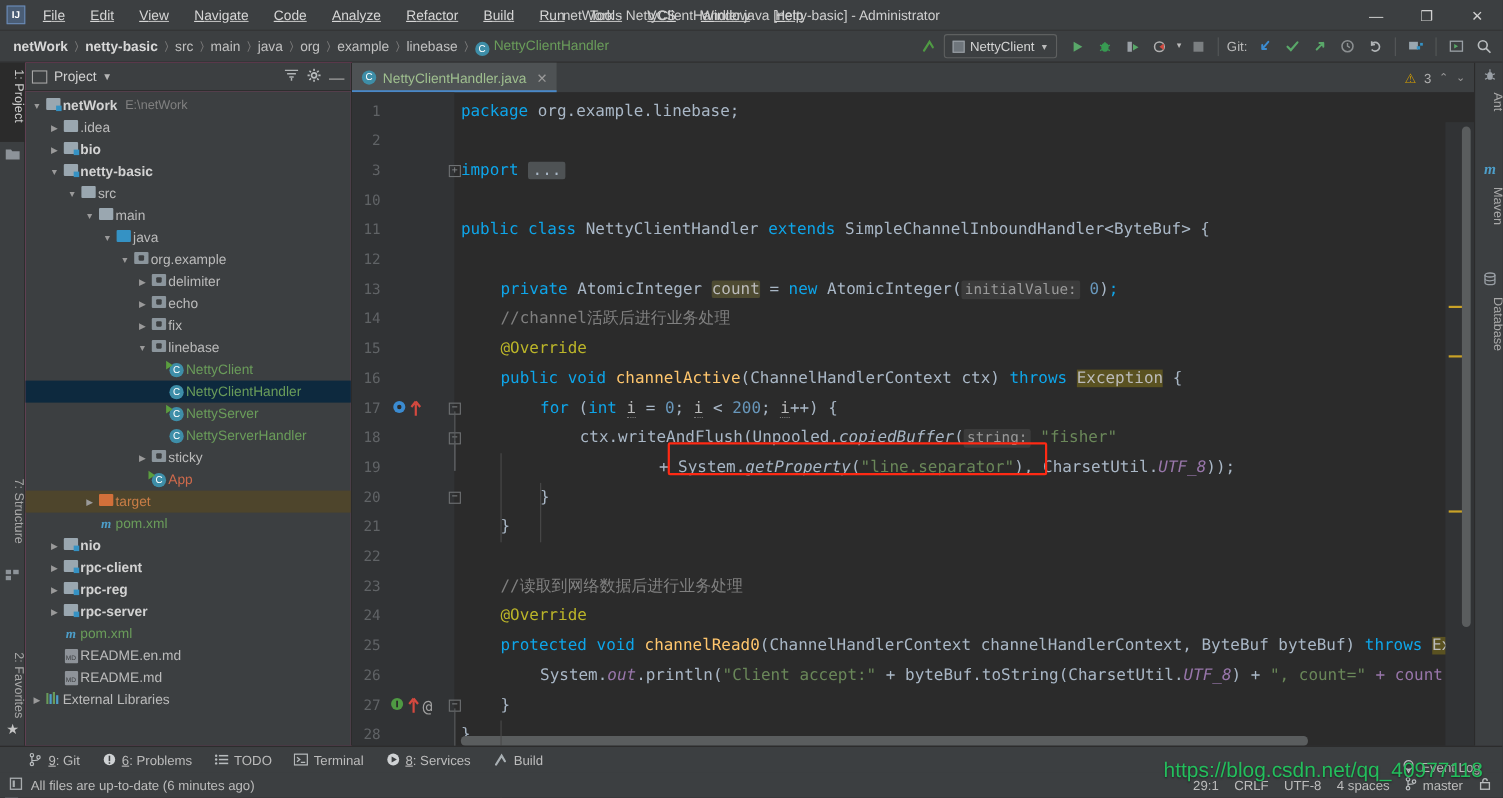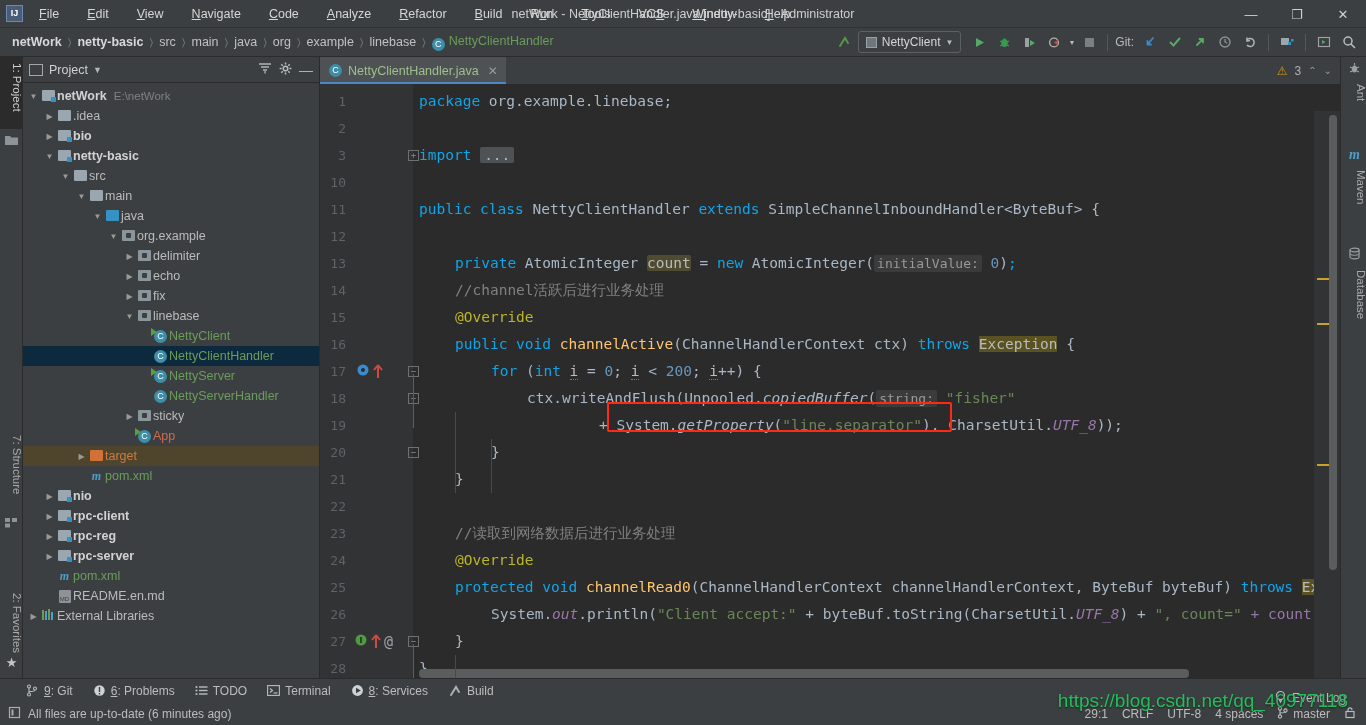--- a/index.html
+++ b/index.html
@@ -17,21 +17,21 @@
     position: absolute; left: 0; top: 0; width: 1366px; height: 28px;
     background: #3c3f41; display: flex; align-items: center;
     border-bottom: 1px solid #323232;
   }
   .ij-logo {
     width: 17px; height: 17px; margin-left: 6px; margin-right: 8px;
     border: 1px solid #6a8ab5; background: #4a5d75; color: #ffffff;
     font-size: 9px; font-weight: bold; line-height: 15px; text-align: center;
     font-family: "Liberation Sans", sans-serif;
   }
-  .menubar { display: flex; align-items: flex-end; gap: 12px; }
+  .menubar { display: flex; align-items: flex-end; gap: 7px; text-decoration: underline; }
   .menu-item {
     font-size: 12.5px; color: #d6d6d6; padding: 4px 8px; cursor: default;
     white-space: nowrap;
   }
   .menu-item u { text-decoration: underline; }
   .win-title {
     position: absolute; left: 0; right: 0; top: 0; height: 28px;
     line-height: 28px; text-align: center; font-size: 12.5px; color: #cfcfcf;
     pointer-events: none;
   }
@@ -574,20 +574,25 @@
         </div>
         <div class="trow" style="padding-left: 20px;">
           <span class="arrow blank">·</span>
           <span class="ticon"><span class="mi">m</span></span>
           <span class="tlabel green">pom.xml</span>
         </div>
         <div class="trow" style="padding-left: 20px;">
           <span class="arrow blank">·</span>
           <span class="ticon"><span class="mdi">MD</span></span>
           <span class="tlabel">README.en.md</span>
+        </div>
+        <div class="trow" style="padding-left: 20px;">
+          <span class="arrow blank">·</span>
+          <span class="ticon"><span class="mdi">MD</span></span>
+          <span class="tlabel">README.md</span>
         </div>
         <div class="trow" style="padding-left: 4px;">
           <span class="arrow">▶</span>
           <span class="ticon"><span class="libi"><svg width="13" height="12" viewBox="0 0 13 12">
                 <rect x="0" y="1" width="2" height="10" fill="#6a9c5a"></rect>
                 <rect x="3" y="2" width="2" height="9" fill="#4d9ec9"></rect>
                 <rect x="6" y="0" width="2" height="11" fill="#6a9c5a"></rect>
                 <rect x="9" y="3" width="2" height="8" fill="#4d9ec9"></rect>
               </svg></span></span>
           <span class="tlabel">External Libraries</span>

